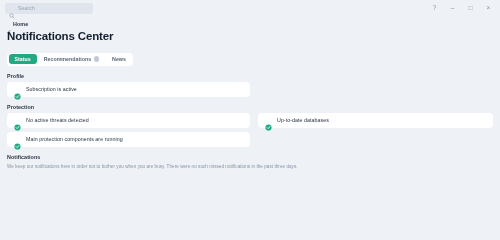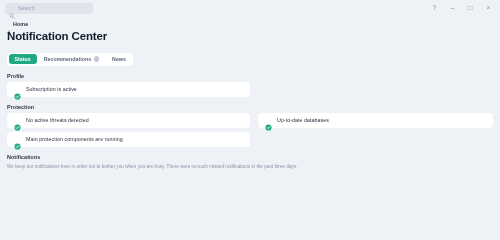--- a/index.html
+++ b/index.html
@@ -141,21 +141,21 @@
 
     <div class="crumb">
       <span class="crumb-chev">
         <svg viewBox="0 0 8 10" width="4" height="5">
           <polyline points="5.5,1.2 2,5 5.5,8.8" fill="none" stroke="#2b3644" stroke-width="1.3" stroke-linecap="round" stroke-linejoin="round"></polyline>
         </svg>
       </span>
       <span class="crumb-label">Home</span>
     </div>
 
-    <div class="page-title">Notification Center</div>
+    <div class="page-title">Notifications Center</div>
 
     
     <div class="tabs">
       <div class="tab active">
         <span>Status</span>
       </div>
       <div class="tab">
         <span>Recommendations</span>
         <span class="tab-badge"></span>
       </div>

